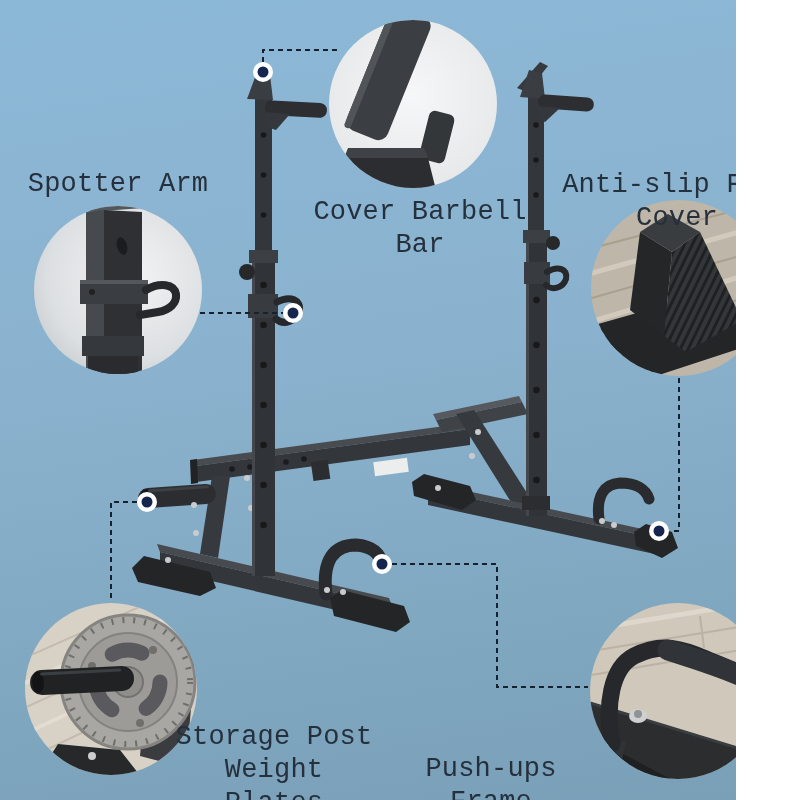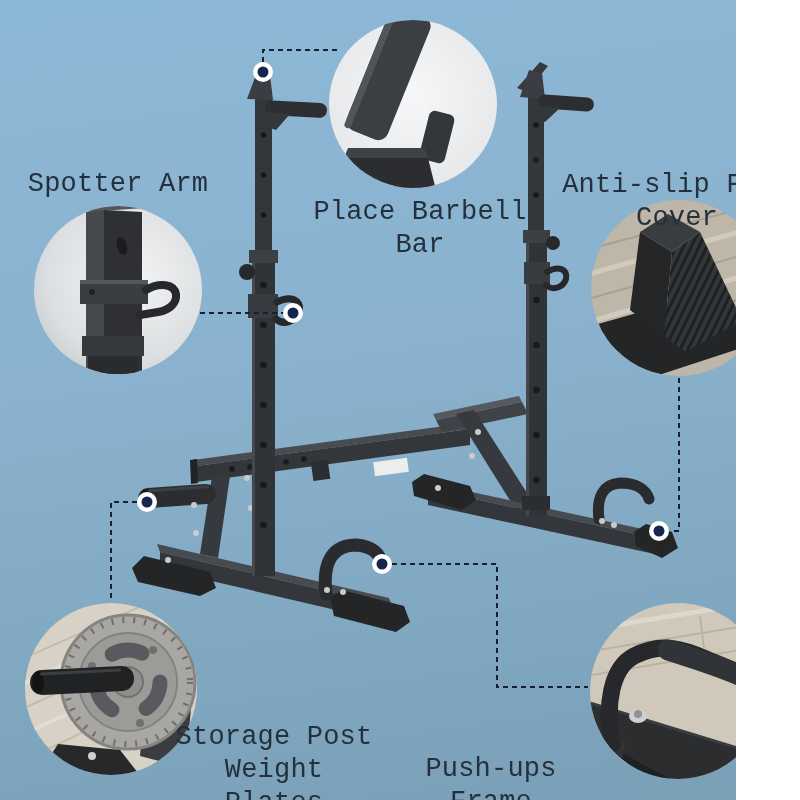--- a/index.html
+++ b/index.html
@@ -296,21 +296,21 @@
     <ellipse cx="751" cy="681" rx="8" ry="10" fill="#1c1e20" transform="rotate(20 751 681)"></ellipse>
     <ellipse cx="638" cy="716" rx="9" ry="7" fill="#cfd0d1"></ellipse>
     <circle cx="638" cy="714" r="4" fill="#909294"></circle>
   </g>
 </svg>
 
   <div class="label" style="left:-4px;top:168px;width:244px;">
     <span>Spotter Arm</span>
   </div>
   <div class="label" style="left:310px;top:196px;width:220px;">
-    <span>Place Barbell Bar</span>
+    <span>Cover Barbell Bar</span>
   </div>
   <div class="label" style="left:547px;top:169px;width:260px;">
     <span>Anti-slip Feet Cover</span>
   </div>
   <div class="label" style="left:174px;top:721px;width:200px;">
     <span>Storage Post</span>
     <span>Weight Plates</span>
   </div>
   <div class="label" style="left:381px;top:753px;width:220px;">
     <span>Push-ups Frame</span>

